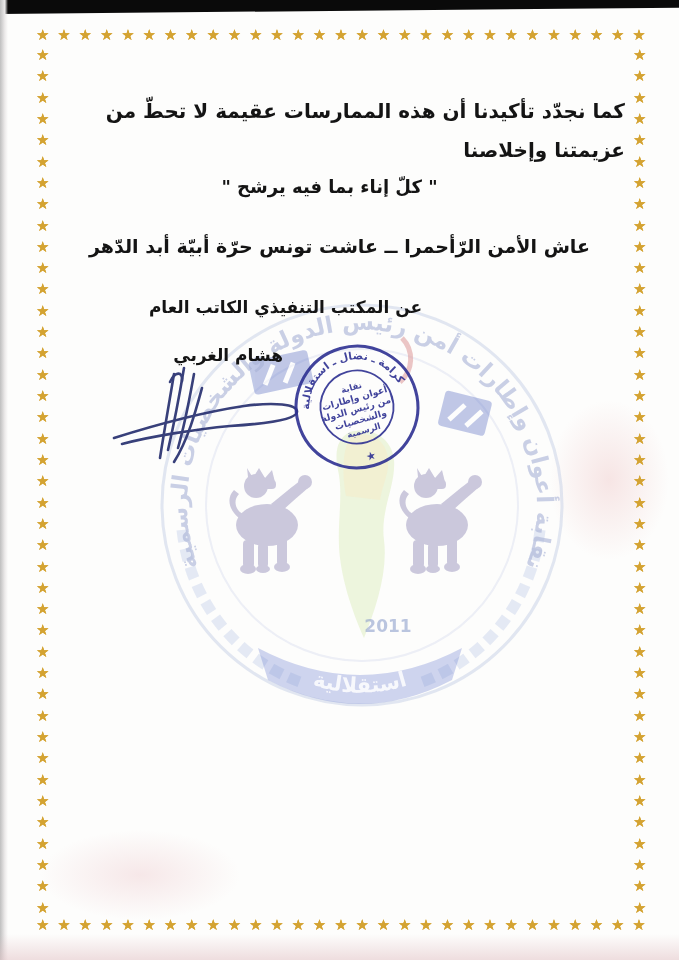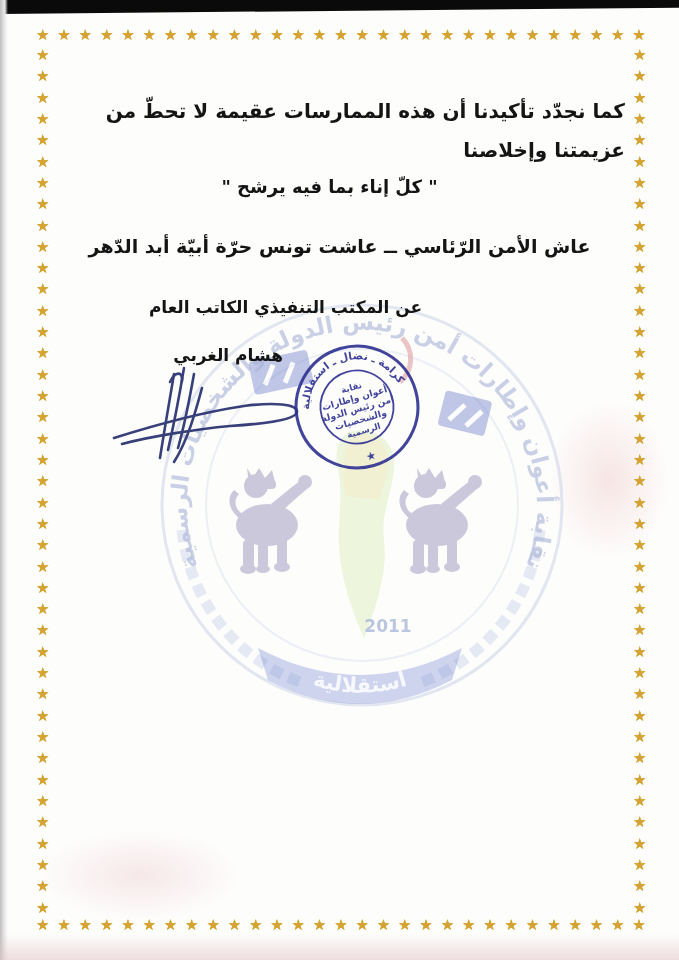--- a/index.html
+++ b/index.html
@@ -261,21 +261,21 @@
   <path d="M118,358 Q 220,412 322,358 L 312,390 Q 220,438 128,390 Z" fill="#6c7fd0" opacity="0.32"></path>
   <text font-size="21" font-weight="bold" fill="#ffffff" opacity="0.85">
     <textPath href="#wmRibbonPath" startOffset="50%" text-anchor="middle">استقلالية</textPath>
   </text>
 </svg>
 
 <div class="doc-text para">
   <div>كما نجدّد تأكيدنا أن هذه الممارسات عقيمة لا تحطّ من عزيمتنا وإخلاصنا</div>
 </div>
 <div class="doc-text quote">" كلّ إناء بما فيه يرشح "</div>
-<div class="doc-text slogan">عاش الأمن الرّئاسي   ــ   عاشت تونس حرّة أبيّة أبد الدّهر</div>
+<div class="doc-text slogan">عاش الأمن الرّأحمرا   ــ   عاشت تونس حرّة أبيّة أبد الدّهر</div>
 <div class="doc-text office">عن المكتب التنفيذي الكاتب العام</div>
 <div class="doc-text name">هشام الغربي</div>
 
 <svg class="signature" viewBox="0 0 205 108">
   <g fill="none" stroke="#283070" stroke-width="2.6" stroke-linecap="round" opacity="0.92">
     <path d="M 2,76 C 40,64 92,50 132,44 C 162,40 186,42 185,50 C 184,58 150,62 118,64 C 86,67 40,74 10,82"></path>
     <path d="M 62,12 C 58,36 52,70 48,96"></path>
     <path d="M 72,6 C 68,30 62,62 56,88"></path>
     <path d="M 82,12 C 78,34 74,58 66,86"></path>
     <path d="M 90,26 C 84,48 76,78 62,100"></path>

